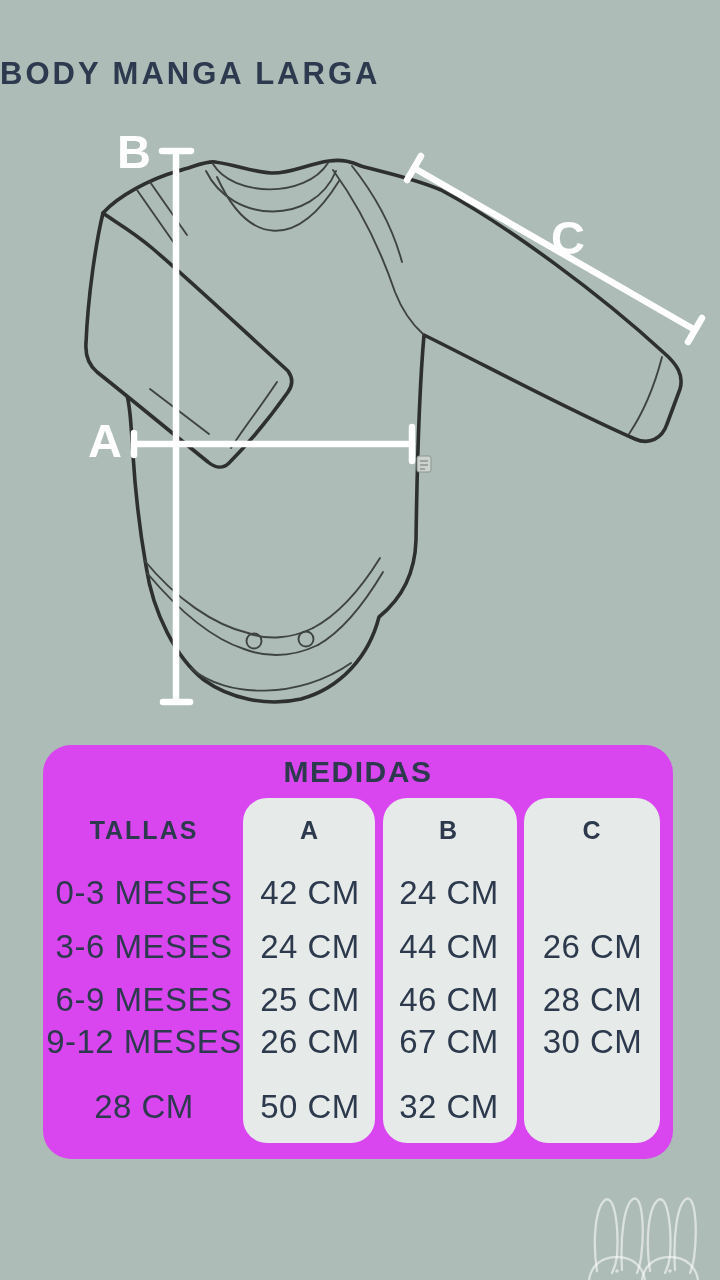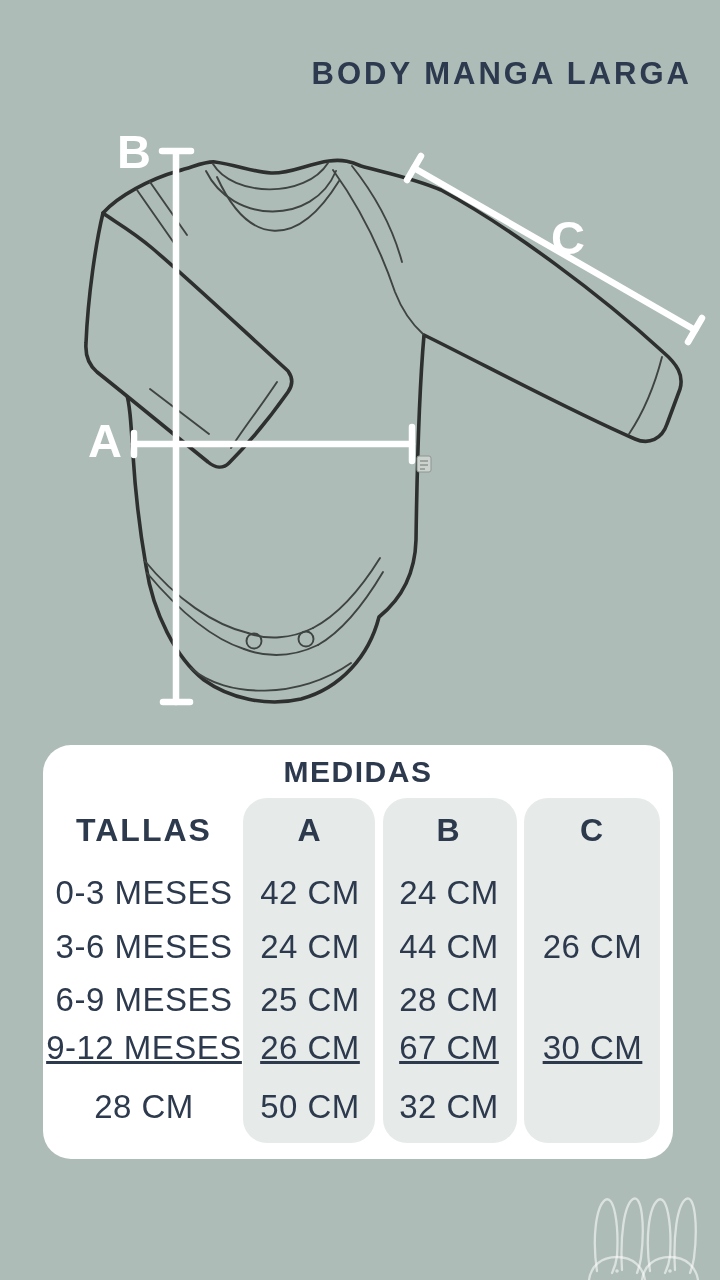--- a/index.html
+++ b/index.html
@@ -5,52 +5,52 @@
   html,body { margin:0; padding:0; }
   body {
     width:720px; height:1280px;
     background:#adbcb6;
     position:relative; overflow:hidden;
     font-family:"Liberation Sans", sans-serif;
     color:#2d3a4e;
   }
   .title {
     position:absolute; top:56px; left:0; width:692px;
-    text-align:right; font-size:31px; font-weight:700;
+    text-align:left; font-size:31px; font-weight:700;
     letter-spacing:3px; color:#2c394e;
   }
   svg.diagram { position:absolute; left:0; top:0; }
   svg.diagram text {
     font-family:"Liberation Sans", sans-serif;
     font-weight:700; font-size:47px; fill:#ffffff;
   }
   .card {
     position:absolute; left:43px; top:745px;
     width:630px; height:414px;
-    background:#ffffff; border-radius:28px;
+    background:#d946ef; border-radius:28px;
   }
   .col-bg {
     position:absolute; top:53px; height:345px;
     background:#e6eae8; border-radius:24px;
   }
   .col-a { left:200px; width:132px; }
   .col-b { left:340px; width:134px; }
   .col-c { left:481px; width:136px; }
   .tbl-title {
     position:absolute; top:10px; left:0; width:100%;
     text-align:center; font-size:30px; font-weight:700;
     letter-spacing:1.5px;
   }
   .trow {
     position:absolute; left:0; width:619px;
     display:grid; grid-template-columns:202px 130px 148px 139px;
     align-items:center;
   }
   .trow span { text-align:center; display:block; }
-  .hrow { top:57px; height:56px; font-size:32px; font-weight:700; letter-spacing:2px; }
+  .hrow { top:57px; height:56px; font-size:25px; font-weight:700; letter-spacing:2px; }
   .drow { height:54px; font-size:33px; font-weight:500; letter-spacing:0.5px; }
 </style>
 </head>
 <body>
 
 <div class="title">BODY MANGA LARGA</div>
 
 <svg class="diagram" width="720" height="1280" viewBox="0 0 720 1280">
 
   <g fill="#adbcb6" stroke="#2d302e" stroke-width="3.6" stroke-linecap="round" stroke-linejoin="round">
@@ -169,23 +169,24 @@
       </div>
       <div class="trow drow" style="top: 174.6px;">
         <span>3-6 MESES</span>
         <span>24 CM</span>
         <span>44 CM</span>
         <span>26 CM</span>
       </div>
       <div class="trow drow" style="top: 228.2px;">
         <span>6-9 MESES</span>
         <span>25 CM</span>
+        <span>46 CM</span>
         <span>28 CM</span>
       </div>
-      <div class="trow drow" style="top: 276px; text-decoration: underline;">
+      <div class="trow drow" style="top: 270px;">
         <span>9-12 MESES</span>
         <span>26 CM</span>
         <span>67 CM</span>
         <span>30 CM</span>
       </div>
       <div class="trow drow" style="top: 335.4px;">
         <span>28 CM</span>
         <span>50 CM</span>
         <span>32 CM</span>
       </div>

